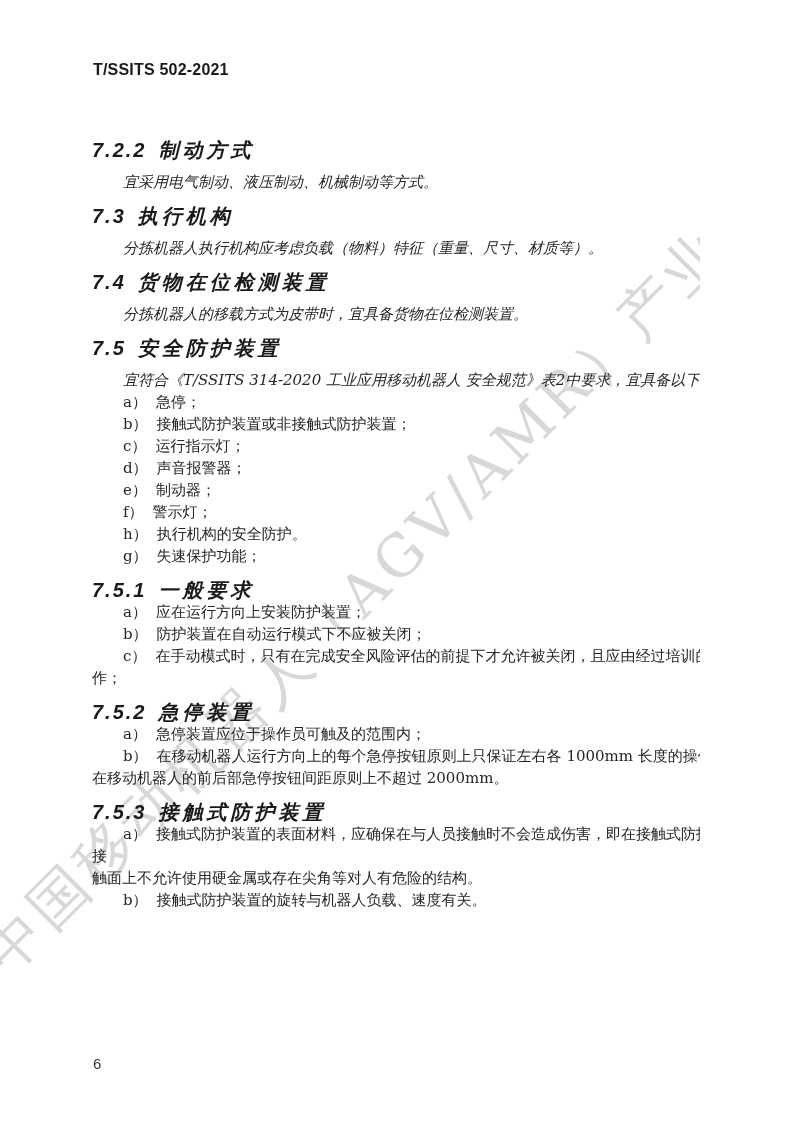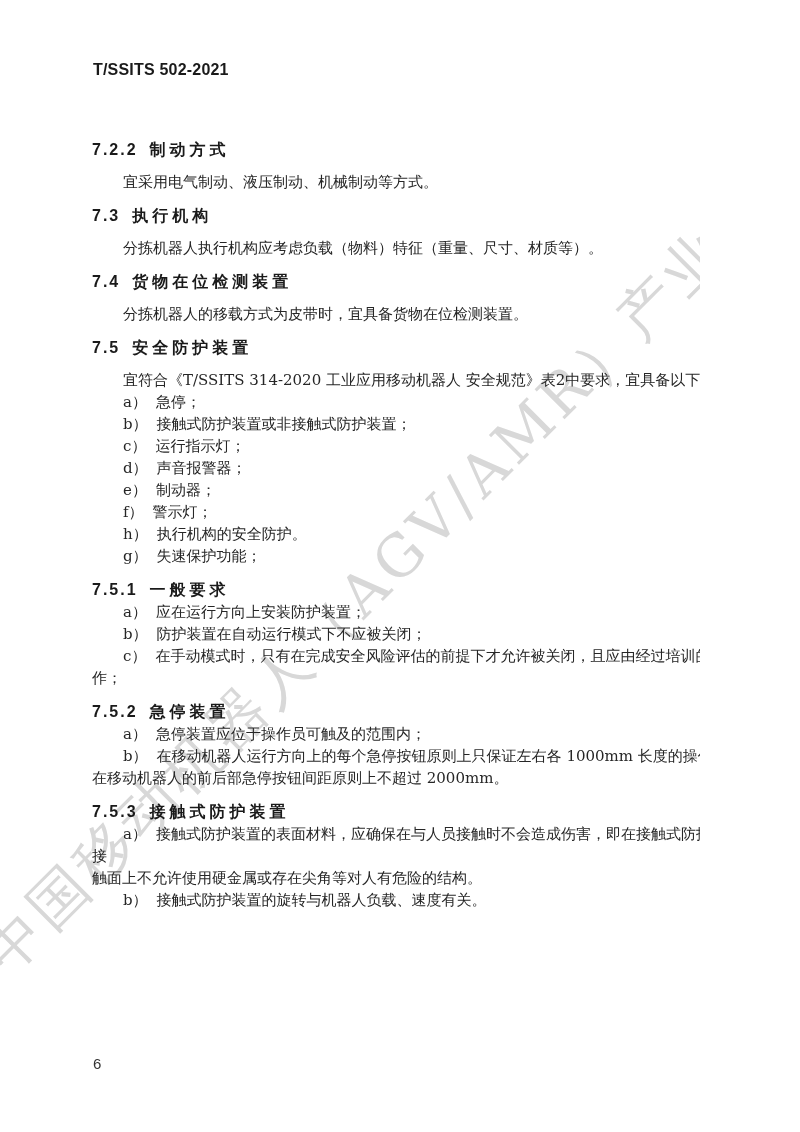--- a/index.html
+++ b/index.html
@@ -32,32 +32,33 @@
     pointer-events:none;
   }
   .content{
     position:absolute;left:92px;top:139px;width:645px;
     font-size:15px;line-height:22px;
     z-index:1;
   }
   .sec-h{
     margin:12px 0 0 0;
     font-family:"Liberation Sans","DejaVu Sans",sans-serif;
-    font-size:16px;font-weight:700;color:#1a1a1a;
+    font-size:20px;font-weight:700;color:#1a1a1a;
     line-height:22px;
+    font-style:italic;
   }
   .sec:first-child .sec-h{margin-top:0;}
   .sec-num{letter-spacing:2px;}
   .sec-title{margin-left:12px;letter-spacing:4px;}
   .para{margin-top:10px;}
   .para + .para{margin-top:2px;}
   .sec-h + .list{}
   .para + .list{margin-top:0;}
   .line{white-space:nowrap;}
-  .line.ind{padding-left:31px;}
+  .line.ind{padding-left:31px;font-style:italic;}
   .item{white-space:nowrap;padding-left:31px;}
   .item .lab{margin-right:9px;}
   .page-number{
     position:absolute;left:93px;top:1055px;
     font-family:"Liberation Sans","DejaVu Sans",sans-serif;
     font-size:15px;color:#333333;
     z-index:2;
   }
 </style>
 </head>

